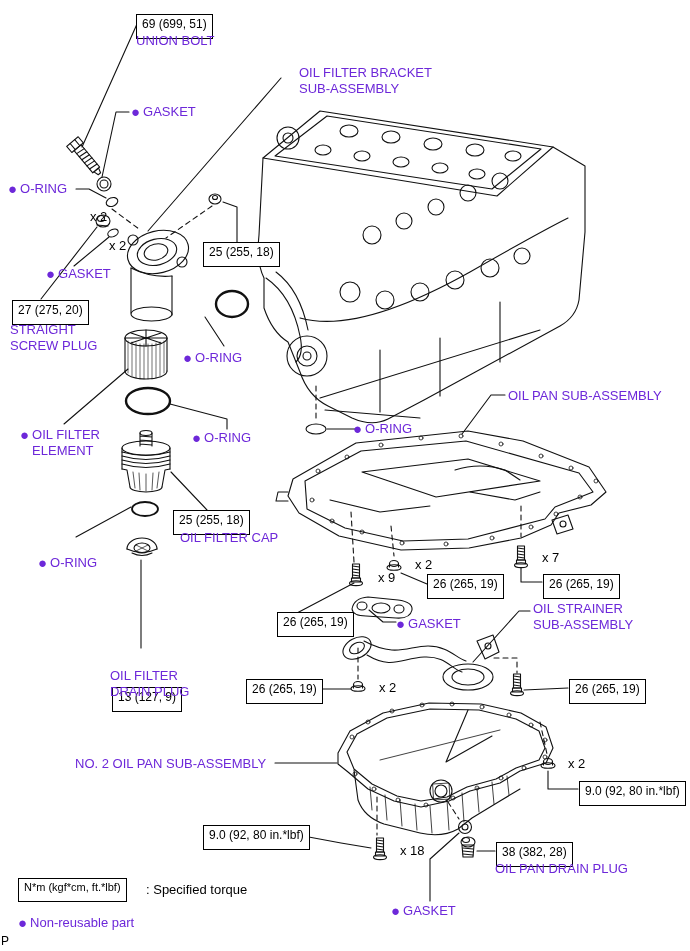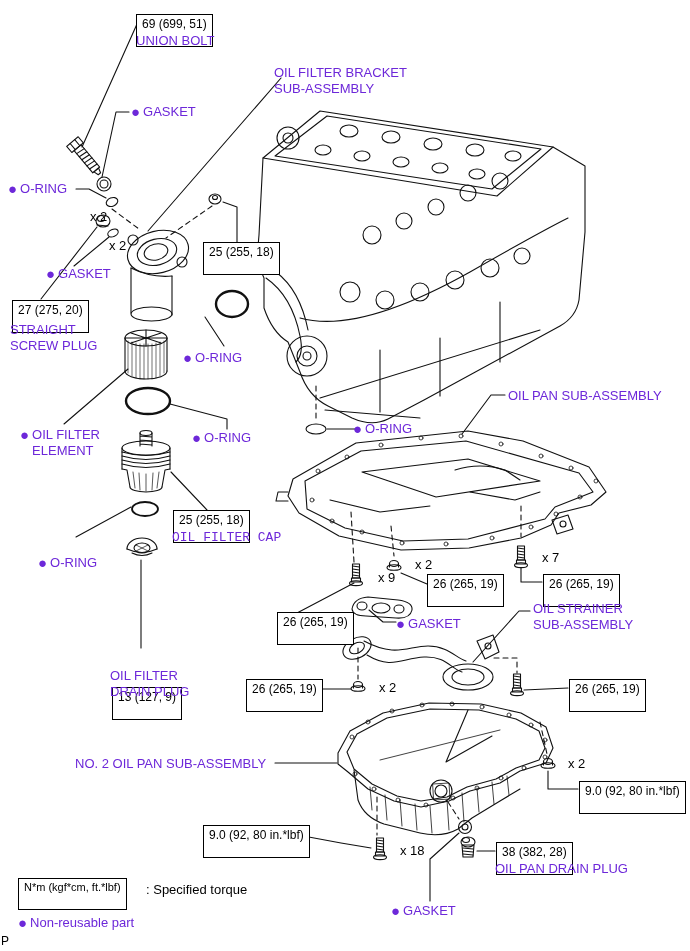--- a/index.html
+++ b/index.html
@@ -9,21 +9,21 @@
   }
   svg.art{position:absolute;left:0;top:0;}
   .lbl{
     position:absolute;font-size:13px;line-height:1.22;color:#6d28d9;
     white-space:pre-line;display:flex;align-items:flex-start;
   }
   .lbl .txt{white-space:pre-line;}
   .bullet{font-size:15px;line-height:13px;margin-right:3px;position:relative;top:1px;}
   .tbox{
     position:absolute;font-size:12px;line-height:1;border:1.5px solid #000;
-    background:#fff;padding:3px 5px 16px 5px;white-space:nowrap;color:#000;
+    background:#fff;padding:3px 5px 8px 5px;white-space:nowrap;color:#000;
   }
   .qty{position:absolute;font-size:13px;color:#000;white-space:nowrap;margin-left:12px;}
   .pagemark{position:absolute;font-size:12px;color:#000;}
   .legendnote{position:absolute;font-size:13px;color:#000;white-space:nowrap;}
 </style>
 </head>
 <body>
 
 <div class="canvas">
 
@@ -325,21 +325,21 @@
     <ellipse cx="468" cy="842" rx="7" ry="5"></ellipse>
     <ellipse cx="466" cy="840" rx="3.5" ry="2.5"></ellipse>
     <path d="M462,845 L474,845 L473,857 L463,857 Z"></path>
     <path d="M463,848 L473,849 M463,851 L473,852 M463,854 L473,855"></path>
   </g>
 </svg>
 
 <div class="tbox" style="left:136px;top:14px;">69 (699, 51)</div>
 <div class="lbl" style="left:136px;top:33px;"><span class="txt">UNION BOLT</span></div>
 
-<div class="lbl" style="left:274px;top:65px;"><span class="txt">OIL FILTER BRACKET
+<div class="lbl" style="left:299px;top:65px;"><span class="txt">OIL FILTER BRACKET
 SUB-ASSEMBLY</span></div>
 
 <div class="lbl" style="left:131px;top:104px;"><span class="bullet">●</span><span class="txt">GASKET</span></div>
 
 <div class="lbl" style="left:8px;top:181px;"><span class="bullet">●</span><span class="txt">O-RING</span></div>
 
 <div class="qty" style="left:78px;top:209px;">x 2</div>
 <div class="qty" style="left:97px;top:238px;">x 2</div>
 
 <div class="lbl" style="left:46px;top:266px;"><span class="bullet">●</span><span class="txt">GASKET</span></div>
@@ -351,21 +351,21 @@
 <div class="tbox" style="left:203px;top:242px;">25 (255, 18)</div>
 
 <div class="lbl" style="left:183px;top:350px;"><span class="bullet">●</span><span class="txt">O-RING</span></div>
 
 <div class="lbl" style="left:20px;top:427px;"><span class="bullet">●</span><span class="txt">OIL FILTER
 ELEMENT</span></div>
 
 <div class="lbl" style="left:192px;top:430px;"><span class="bullet">●</span><span class="txt">O-RING</span></div>
 
 <div class="tbox" style="left:173px;top:510px;">25 (255, 18)</div>
-<div class="lbl" style="left:172px;top:530px;font-family:Liberation Mono, monospace;"><span class="txt">OIL FILTER CAP</span></div>
+<div class="lbl" style="left:180px;top:530px;"><span class="txt">OIL FILTER CAP</span></div>
 
 <div class="lbl" style="left:38px;top:555px;"><span class="bullet">●</span><span class="txt">O-RING</span></div>
 
 <div class="tbox" style="left:112px;top:648px;margin-top:39px;">13 (127, 9)</div>
 <div class="lbl" style="left:110px;top:668px;"><span class="txt">OIL FILTER
 DRAIN PLUG</span></div>
 
 <div class="lbl" style="left:508px;top:388px;"><span class="txt">OIL PAN SUB-ASSEMBLY</span></div>
 
 <div class="lbl" style="left:353px;top:421px;"><span class="bullet">●</span><span class="txt">O-RING</span></div>

